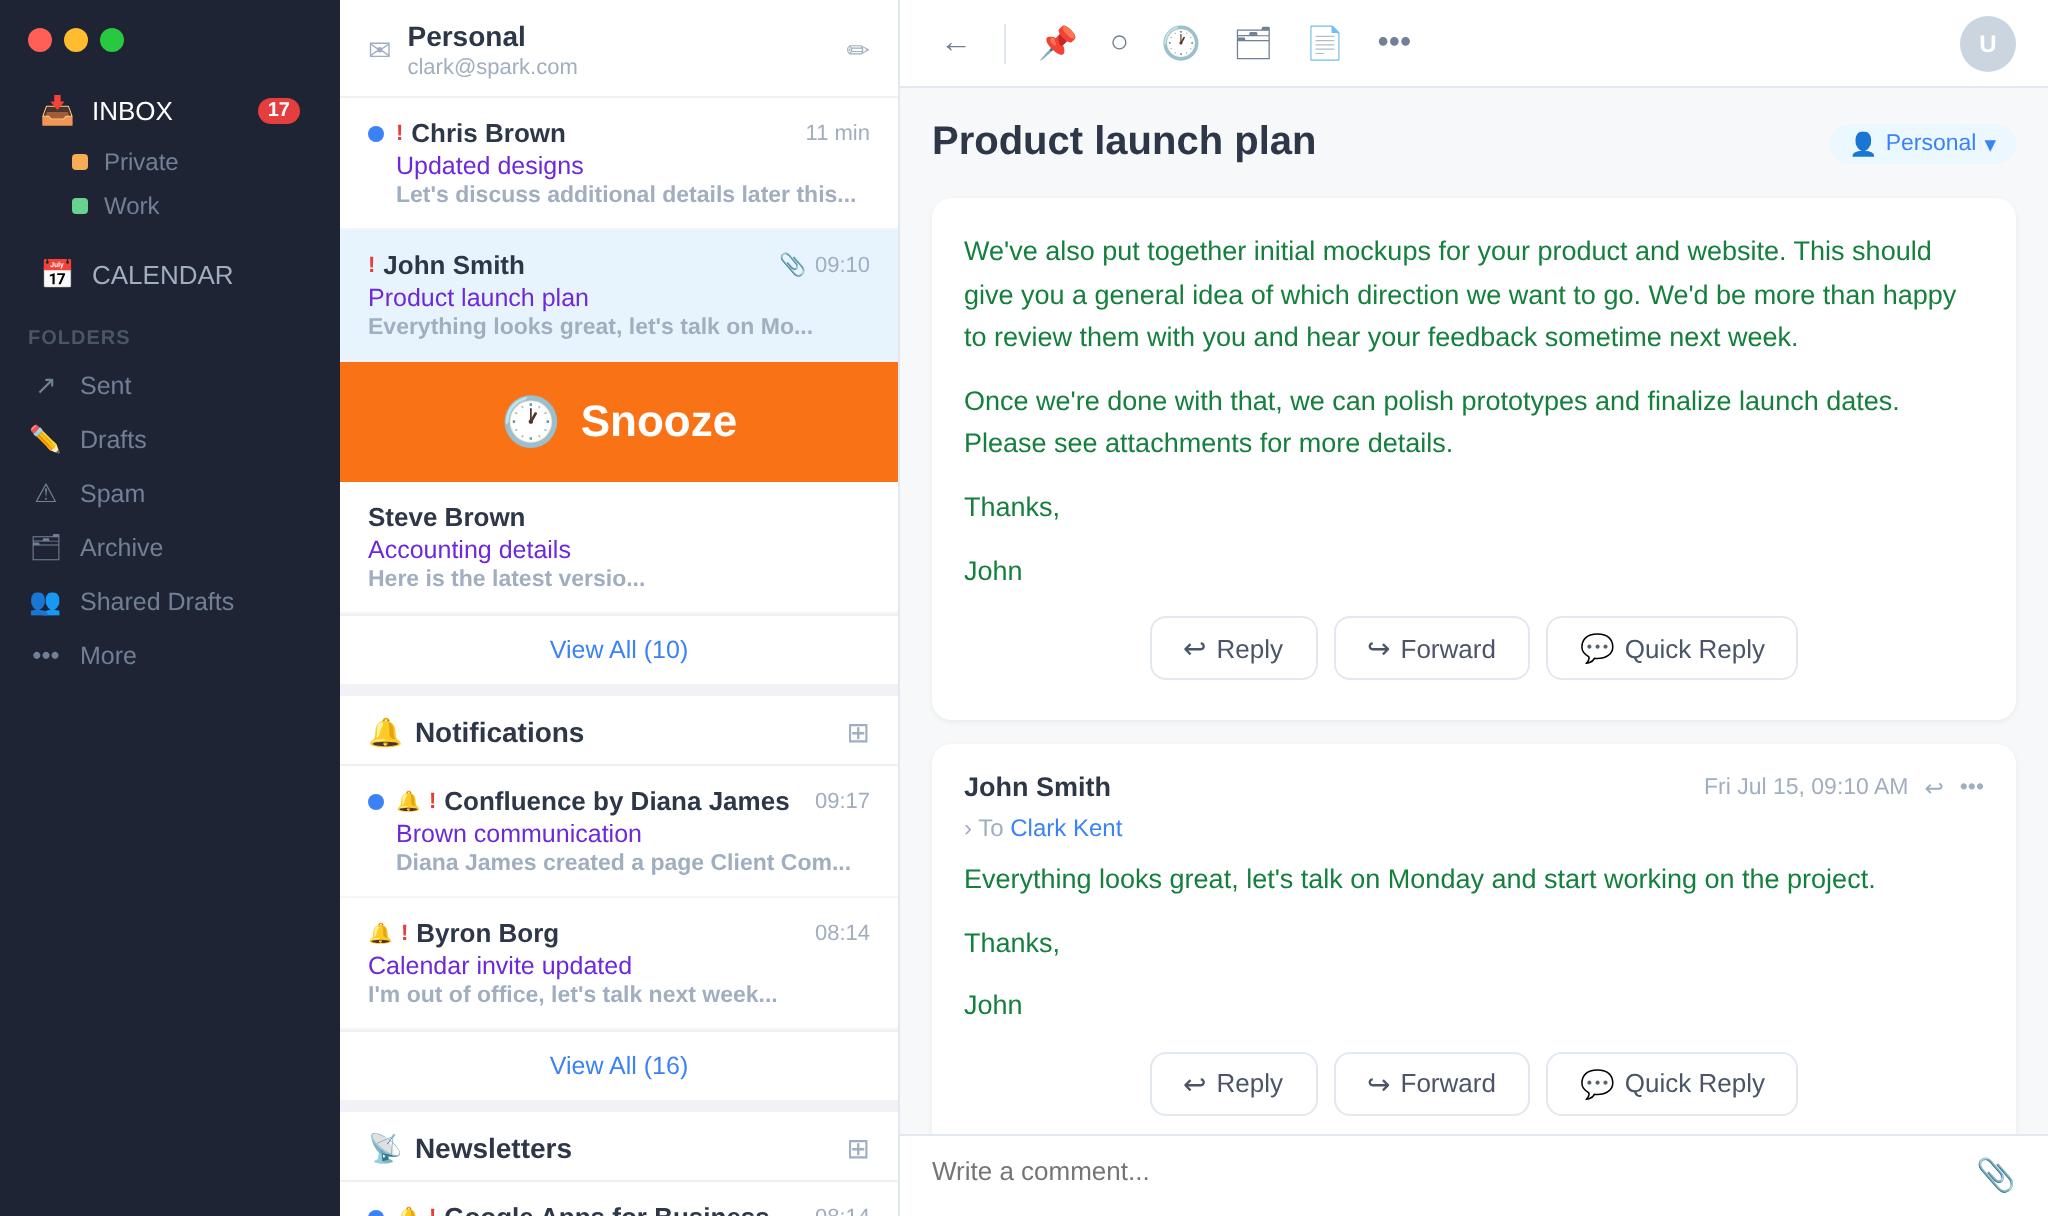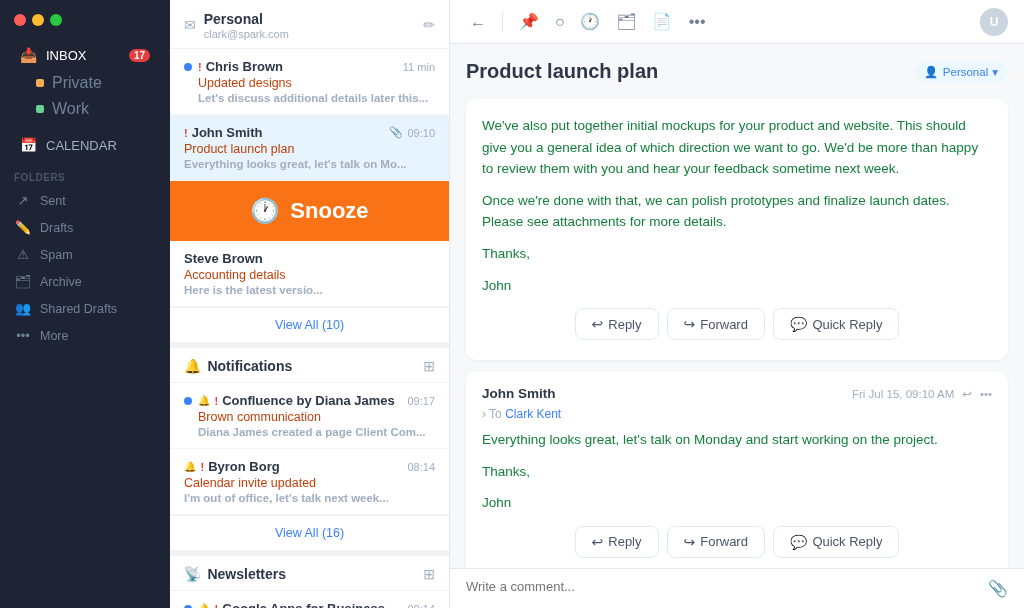--- a/index.html
+++ b/index.html
@@ -52,21 +52,21 @@
       padding: 1px 5px;
       font-weight: bold;
     }
 
     .sidebar-sub-item {
       display: flex;
       align-items: center;
       gap: 8px;
       padding: 4px 12px 4px 36px;
       color: #718096;
-      font-size: 16px;
+      font-size: 12px;
       cursor: pointer;
     }
     .dot-private { width: 8px; height: 8px; background: #f6ad55; border-radius: 2px; flex-shrink: 0; }
     .dot-work { width: 8px; height: 8px; background: #68d391; border-radius: 2px; flex-shrink: 0; }
 
     .sidebar-label {
       color: #4a5568;
       font-size: 10px;
       font-weight: 600;
       text-transform: uppercase;
@@ -162,21 +162,21 @@
       font-weight: 600;
       color: #2d3748;
       display: flex;
       align-items: center;
       gap: 4px;
     }
     .email-time { font-size: 11px; color: #a0aec0; }
     .email-subject {
       font-size: 12.5px;
       font-weight: 500;
-      color: #c2410c;
+      color: #6d28d9;
       margin-bottom: 2px;
       white-space: nowrap;
       overflow: hidden;
       text-overflow: ellipsis;
     }
     .email-preview {
       font-size: 11.5px;
       color: #a0aec0;
       white-space: nowrap;
       overflow: hidden;

